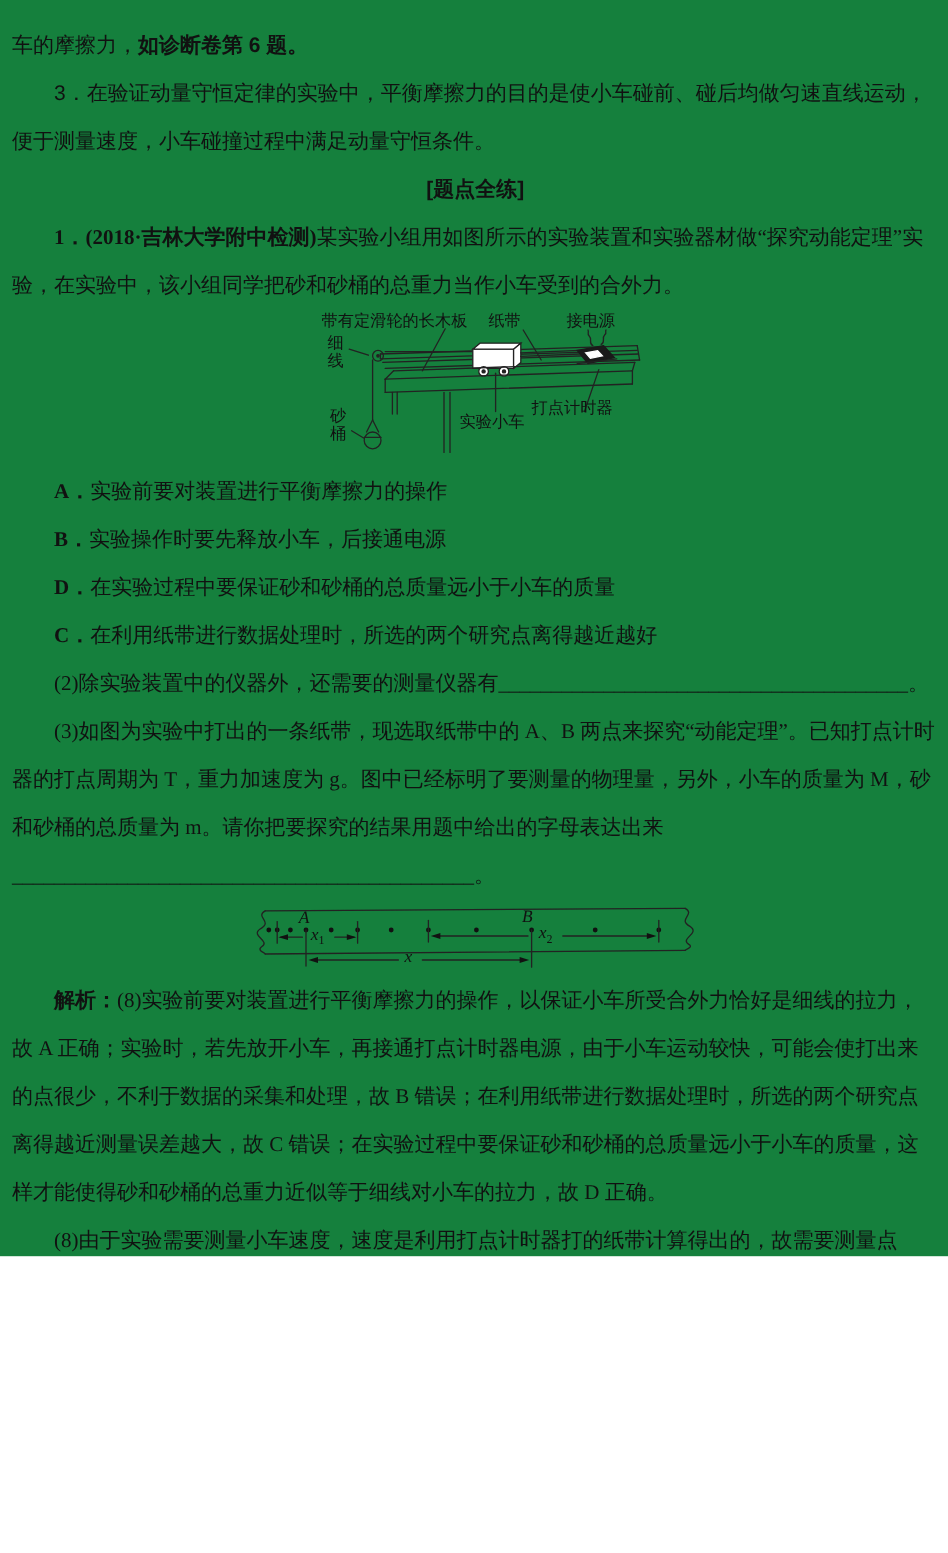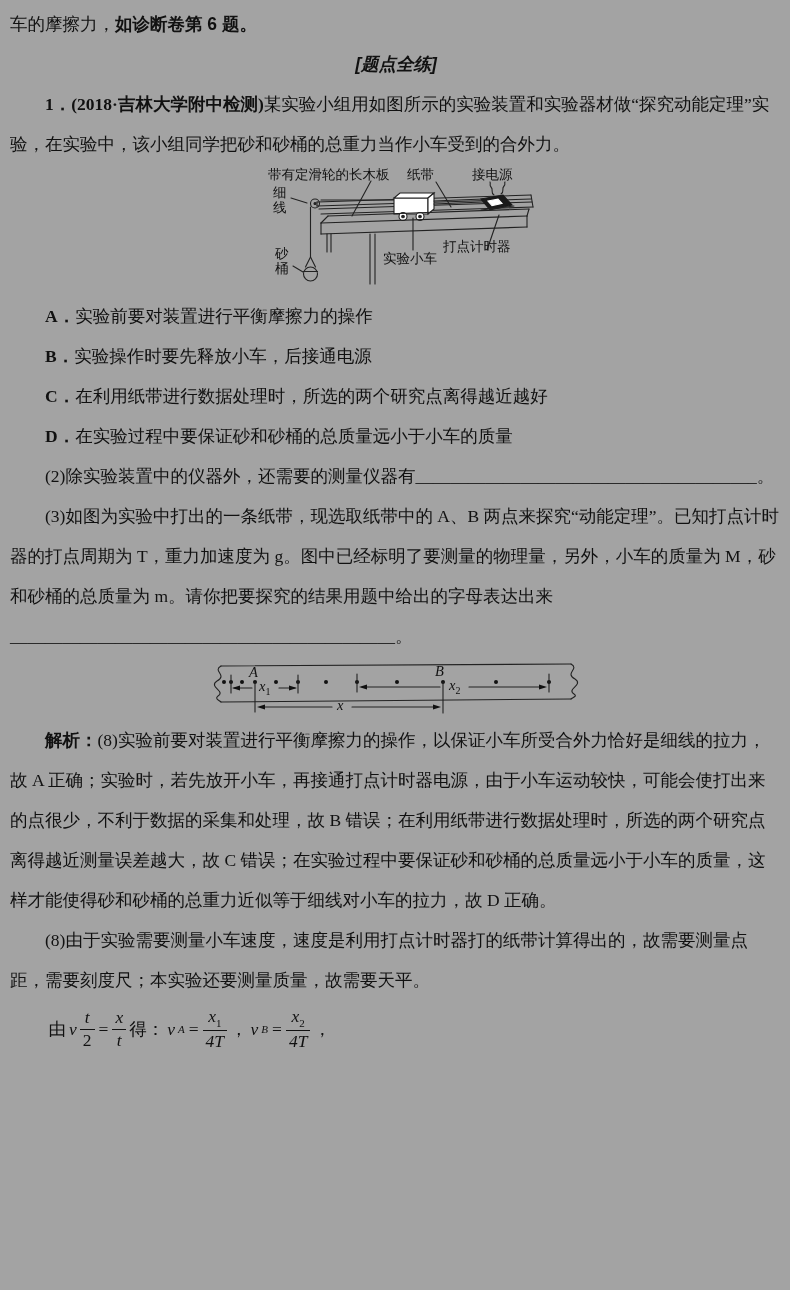--- a/index.html
+++ b/index.html
@@ -1,33 +1,33 @@
 <!DOCTYPE html>
 <html><head>
 <meta charset="utf-8">
 <style>
   html,body { margin:0; padding:0; background:#fff; }
   .page {
     position:relative;
-    width:790px; height:1290px;
+    width:790px; height:1047px;
     box-sizing:border-box;
-    padding:4px 8px 0 10px;
-    background:#a3a3a3;
+    padding:17px 8px 0 10px;
+    background:#15803d;
     color:#111;
     font-family:"Liberation Serif", serif;
     font-size:17.5px;
     overflow:hidden;
   }
   p { margin:0; line-height:40px; }
   .indent { text-indent:2em; }
   .heiti { font-family:"Liberation Sans", sans-serif; }
   .section-header {
     margin:0; line-height:40px; text-align:center;
     font-family:"Liberation Sans", sans-serif;
-    font-weight:bold; font-size:17.5px;font-style:italic;
+    font-weight:bold; font-size:17.5px;
   }
   b { font-weight:bold; }
 
   
   .fig { position:relative; margin:0 auto; }
   .fig svg { position:absolute; left:0; top:0; }
   .fig-label {
     position:absolute; line-height:1.12; white-space:nowrap;
     font-size:13.5px; font-family:Liberation Serif, serif; color:#111;
   }
@@ -50,20 +50,21 @@
   .op { padding:0 1px; }
   line, path, circle, ellipse, polyline { vector-effect:non-scaling-stroke; }
 </style>
 </head>
 <body>
 
 <div class="page">
 
   <p class="heiti"><span>车的摩擦力，</span><b>如诊断卷第 6 题。</b></p>
 
+  <p class="heiti indent">3．在验证动量守恒定律的实验中，平衡摩擦力的目的是使小车碰前、碰后均做匀速直线运动，便于测量速度，小车碰撞过程中满足动量守恒条件。</p>
 
   <h3 class="section-header">[题点全练]</h3>
 
   <p class="indent"><b>1．</b><b>(2018·吉林大学附中检测)</b><span>某实验小组用如图所示的实验装置和实验器材做“探究动能定理”实验，在实验中，该小组同学把砂和砂桶的总重力当作小车受到的合外力。</span></p>
 
   <div class="fig apparatus">
     <svg viewBox="0 0 330 129" width="330" height="129" fill="none" stroke="#222" stroke-width="1.1" stroke-linecap="round">
 
       <line x1="86" y1="35" x2="300" y2="28"></line>
       <line x1="86" y1="39" x2="300" y2="32"></line>
@@ -125,22 +126,22 @@
     <span class="fig-label" style="left:241px;top:0px">接电源</span>
     <span class="fig-label vert" style="left:42px;top:18px">细线</span>
     <span class="fig-label vert" style="left:44px;top:79px">砂桶</span>
     <span class="fig-label" style="left:152px;top:84px">实验小车</span>
     <span class="fig-label" style="left:212px;top:72px">打点计时器</span>
   </div>
 
 
   <p class="indent"><b>A．</b><span>实验前要对装置进行平衡摩擦力的操作</span></p>
   <p class="indent"><b>B．</b><span>实验操作时要先释放小车，后接通电源</span></p>
+  <p class="indent"><b>D．</b><span>在实验过程中要保证砂和砂桶的总质量远小于小车的质量</span></p>
   <p class="indent"><b>C．</b><span>在利用纸带进行数据处理时，所选的两个研究点离得越近越好</span></p>
-  <p class="indent"><b>D．</b><span>在实验过程中要保证砂和砂桶的总质量远小于小车的质量</span></p>
 
   <p class="indent">(2)除实验装置中的仪器外，还需要的测量仪器有_______________________________________。</p>
 
   <p class="indent"><span>(3)如图为实验中打出的一条纸带，现选取纸带中的 A、B 两点来探究“动能定理”。已知打点计时器的打点周期为 T，重力加速度为 g。图中已经标明了要测量的物理量，另外，小车的质量为 M，砂和砂桶的总质量为 m。请你把要探究的结果用题中给出的字母表达出来</span><span>____________________________________________。</span></p>
 
   <div class="fig tape">
     <svg viewBox="0 0 380 58" width="380" height="58" fill="none" stroke="#222" stroke-width="1.1" stroke-linecap="round">
 
       <line x1="15" y1="4" x2="365" y2="2"></line>
       <line x1="15" y1="40" x2="365" y2="37"></line>

